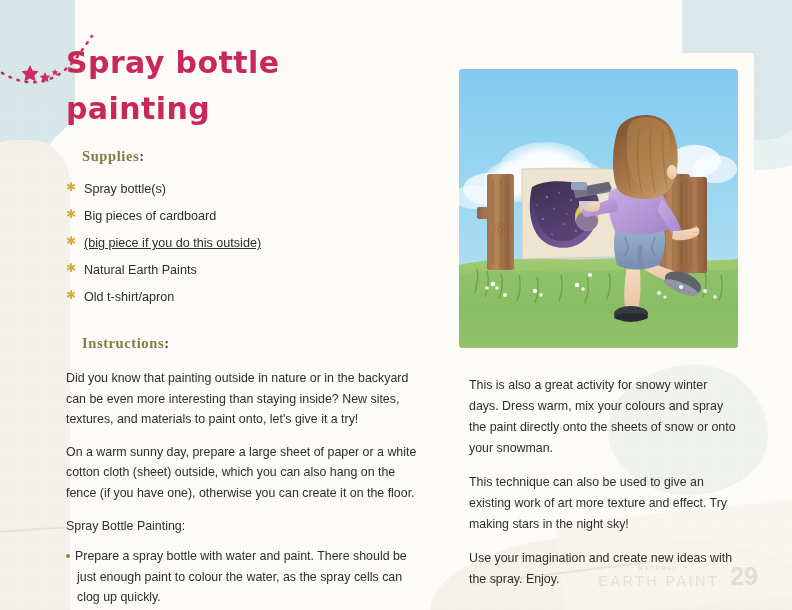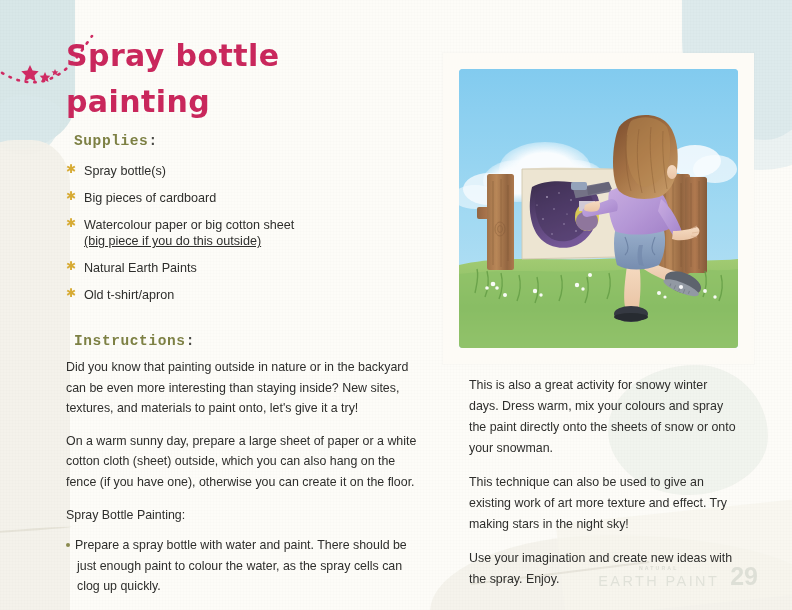--- a/index.html
+++ b/index.html
@@ -154,30 +154,30 @@
     left: 66px;
     top: 28px;
     width: 360px;
   }
   .page-title {
     font-family: "DejaVu Sans", sans-serif;
     font-size: 30px;
     font-weight: 700;
     letter-spacing: 0.4px;
     color: #c9275c;
-    margin: 5px 0 0 0;
+    margin: 12px 0 0 0;
     line-height: 46px;
   }
   .section-head {
-    font-family: Liberation Mono, monospace;
+    font-family: Liberation Serif, serif;
     font-size: 14.5px;
     font-weight: 700;
     letter-spacing: 0.6px;
     color: #7d8044;
-    margin: 8px;
+    margin: 16px;
   }
   .section-head .colon { color: #4a4a46; }
 
   ul.supplies {
     list-style: none;
     margin: 14px 0 0 0;
     padding: 0;
   }
   ul.supplies li {
     position: relative;
@@ -351,21 +351,21 @@
     <h2 class="section-head"><span>Supplies</span><span class="colon">:</span></h2>
 
     <ul class="supplies">
       <li>
         <span class="star-bullet">✱</span><span>Spray bottle(s)</span>
       </li>
       <li>
         <span class="star-bullet">✱</span><span>Big pieces of cardboard</span>
       </li>
       <li>
-        <span class="star-bullet">✱</span><span>Watercolour paper or big cotton sheet</span>
+        <span class="star-bullet">✱</span>
         <span class="sub">(big piece if you do this outside)</span>
       </li>
       <li>
         <span class="star-bullet">✱</span><span>Natural Earth Paints</span>
       </li>
       <li>
         <span class="star-bullet">✱</span><span>Old t-shirt/apron</span>
       </li>
     </ul>
 

